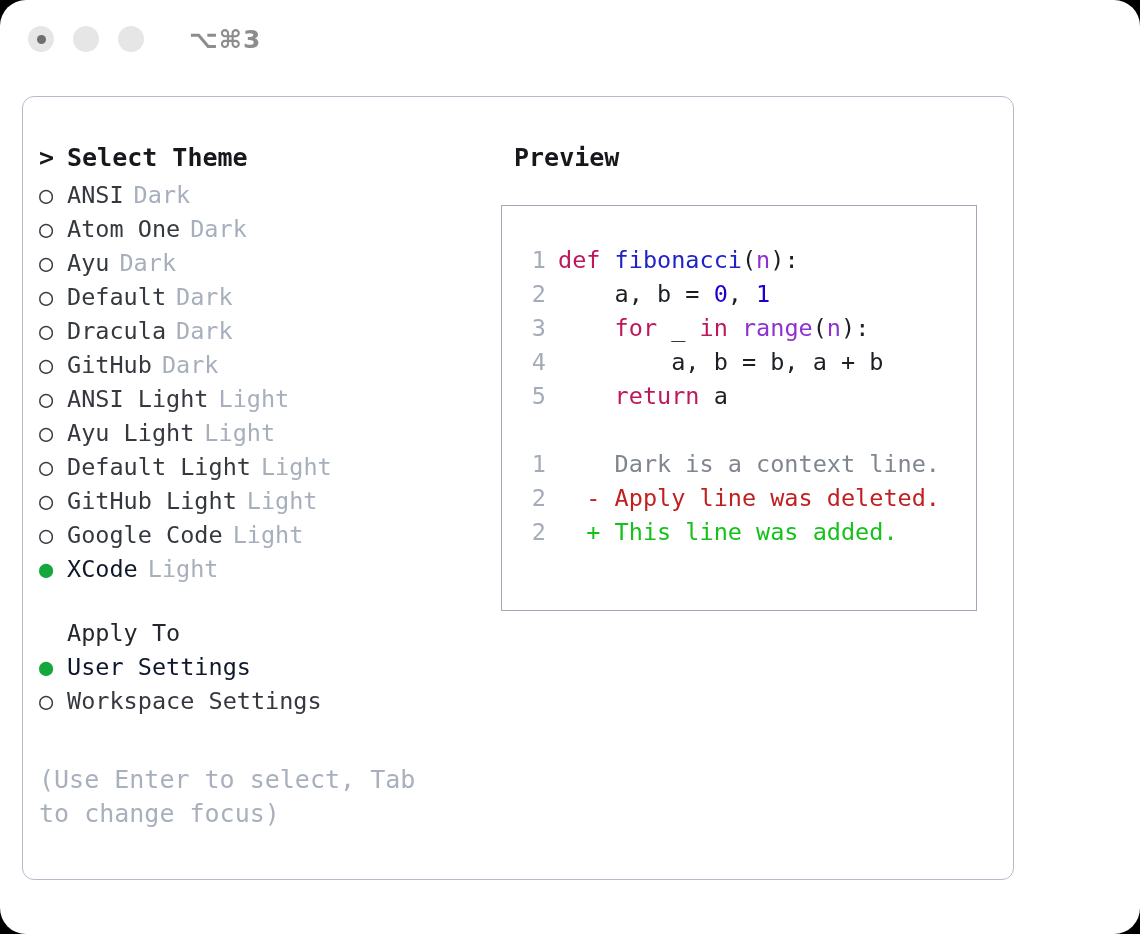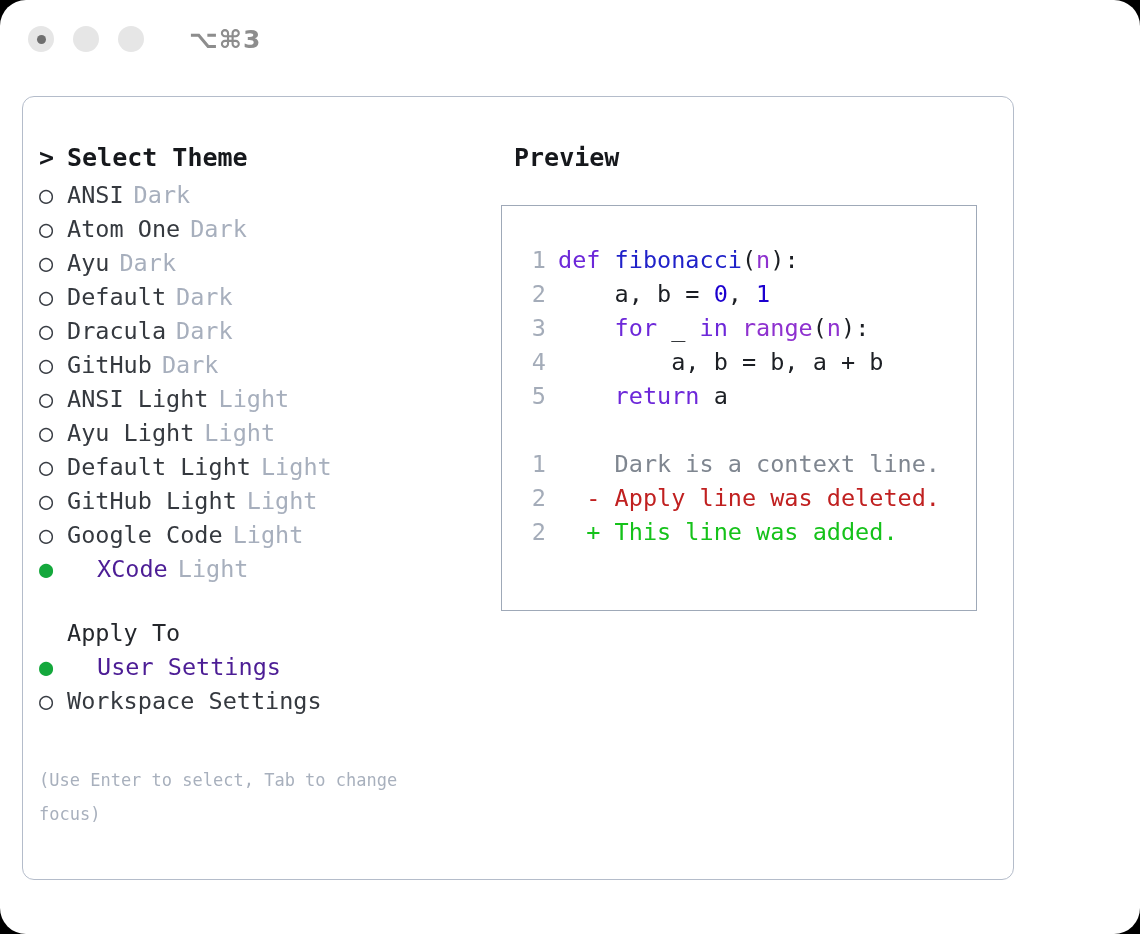--- a/index.html
+++ b/index.html
@@ -95,29 +95,29 @@
     font-size: 25px;
   }
   .header-row .marker {
     font-weight: 700;
     color: #16181c;
     font-size: 25px;
   }
   .header-row { height: 38px; }
 
   .label { color: #35393f; }
-  .label.sel { color: #4c1d95; margin-left: 30px; }
+  .label.sel { color: #0f172a; }
   .variant { color: #a7afbd; margin-left: 10px; }
   .subhead .label { color: #24272c; }
   .spacer-md { height: 30px; }
   .spacer-lg { height: 42px; }
 
   .hint {
     color: #a8b0bd;
-    font-size: 17px;
+    font-size: 25px;
     line-height: 34px;
     width: 410px;
   }
 
   
   .preview-title {
     font-size: 25px;
     font-weight: 700;
     color: #16181c;
     margin-bottom: 33px;
@@ -138,21 +138,21 @@
     white-space: pre;
   }
   .gutter {
     width: 30px;
     flex: 0 0 30px;
     text-align: right;
     color: #a4acb9;
     margin-right: 12px;
   }
 
-  .tok-kw   { color: #6d28d9; }
+  .tok-kw   { color: #be185d; }
   .tok-fn   { color: #2022c9; }
   .tok-num  { color: #1c00cf; }
   .tok-var  { color: #8e31cf; }
   .tok-pun  { color: #1c1f24; }
   .tok-plain{ color: #1c1f24; }
 
   .diff-ctx { color: #7f8690; }
   .diff-del { color: #c02020; }
   .diff-add { color: #15c21a; }
 

